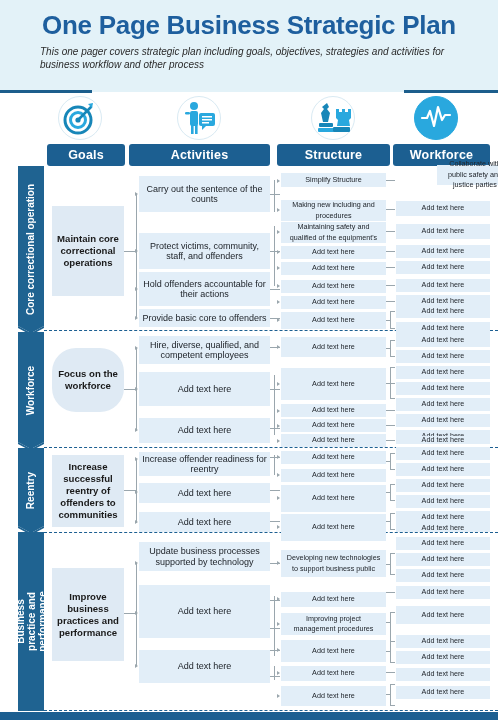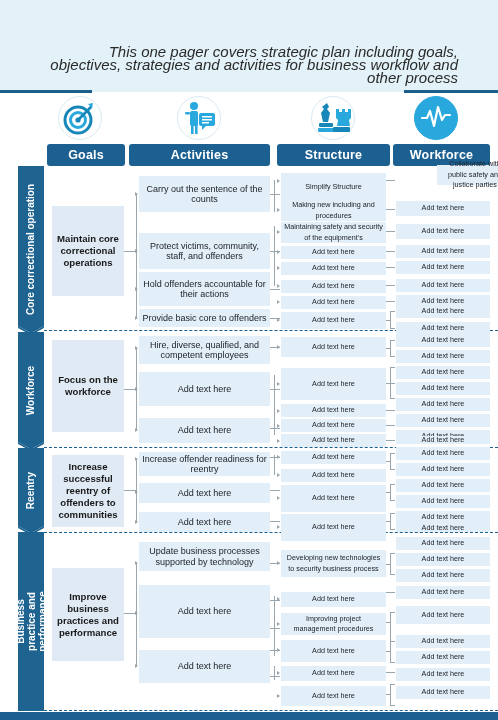--- a/index.html
+++ b/index.html
@@ -16,22 +16,22 @@
     background:#e3f2f8;
   }
   #title{
     position:absolute;left:0;top:10px;width:498px;
     text-align:center;
     font-size:26px;font-weight:bold;color:#1e5f9e;
     letter-spacing:-0.3px;
   }
   #subtitle{
     position:absolute;left:40px;top:45px;width:418px;
-    text-align:right;
-    font-size:15px;font-style:italic;color:#2a2a2a;
+    text-align:left;
+    font-size:10px;font-style:italic;color:#2a2a2a;
     line-height:13px;
   }
   .hdr-rule{
     position:absolute;top:90px;height:3px;background:#1c5e8c;
   }
   #hdr-rule-left{left:0;width:92px;}
   #hdr-rule-right{left:404px;width:94px;}
   
   #iconrow{position:absolute;left:0;top:96px;width:498px;height:48px;}
   .iconwrap{position:absolute;top:0;width:46px;height:46px;}
@@ -106,20 +106,21 @@
   
   #footer-bar{
     position:absolute;left:0;top:712px;width:498px;height:8px;
     background:#1c5f91;
   }
 </style>
 </head>
 <body>
 
 <div id="header">
+  <div id="title">One Page Business Strategic Plan</div>
   <div id="subtitle">This one pager covers strategic plan including goals, objectives, strategies and activities for business workflow  and other process</div>
   <div class="hdr-rule" id="hdr-rule-left"></div>
   <div class="hdr-rule" id="hdr-rule-right"></div>
 </div>
 
 <div id="iconrow">
 
   <div class="iconwrap" style="left:58px;">
     <div class="iconring"></div>
     <svg class="iconglyph" viewBox="0 0 44 44">
@@ -219,25 +220,25 @@
 <div class="cell obj" style="left:139px;top:309px;width:131px;height:18px;">Provide  basic core to offenders</div>
 <div class="arrow" style="left:135px;top:316px;"></div>
 
 <div class="conn h" style="left:270px;top:194px;width:10px;"></div>
 <div class="conn h" style="left:270px;top:251px;width:10px;"></div>
 <div class="conn h" style="left:270px;top:289px;width:10px;"></div>
 <div class="conn h" style="left:270px;top:318px;width:10px;"></div>
 <div class="conn v" style="left:274px;top:180px;height:32px;"></div>
 <div class="conn v" style="left:274px;top:226px;height:60px;"></div>
 
-<div class="cell str" style="left:281px;top:173px;width:105px;height:29px;">Simplify Structure</div>
+<div class="cell str" style="left:281px;top:173px;width:105px;height:14px;">Simplify Structure</div>
 <div class="arrow" style="left:277px;top:179px;"></div>
 <div class="cell str" style="left:281px;top:200px;width:105px;height:21px;">Making  new including and procedures</div>
 <div class="arrow" style="left:277px;top:208px;"></div>
-<div class="cell str" style="left:281px;top:222px;width:105px;height:21px;">Maintaining   safety and security of the equipment's</div>
+<div class="cell str" style="left:281px;top:222px;width:105px;height:21px;">Maintaining   safety and qualified of the equipment's</div>
 <div class="arrow" style="left:277px;top:230px;"></div>
 <div class="cell str" style="left:281px;top:246px;width:105px;height:13px;">Add text here</div>
 <div class="arrow" style="left:277px;top:250px;"></div>
 <div class="cell str" style="left:281px;top:262px;width:105px;height:13px;">Add text here</div>
 <div class="arrow" style="left:277px;top:266px;"></div>
 <div class="cell str" style="left:281px;top:280px;width:105px;height:13px;">Add text here</div>
 <div class="arrow" style="left:277px;top:284px;"></div>
 <div class="cell str" style="left:281px;top:296px;width:105px;height:13px;">Add text here</div>
 <div class="arrow" style="left:277px;top:300px;"></div>
 <div class="cell str" style="left:281px;top:312px;width:105px;height:17px;">Add text here</div>
@@ -258,21 +259,21 @@
 <div class="cell act" style="left:396px;top:165px;width:76px;height:20px;margin-left:41px;">Collaborate with public safety and justice parties</div>
 <div class="cell act" style="left:396px;top:201px;width:94px;height:15px;">Add text here</div>
 <div class="cell act" style="left:396px;top:224px;width:94px;height:15px;">Add text here</div>
 <div class="cell act" style="left:396px;top:245px;width:94px;height:13px;">Add text here</div>
 <div class="cell act" style="left:396px;top:261px;width:94px;height:13px;">Add text here</div>
 <div class="cell act" style="left:396px;top:279px;width:94px;height:13px;">Add text here</div>
 <div class="cell act" style="left:396px;top:295px;width:94px;height:13px;">Add text here</div>
 <div class="cell act" style="left:396px;top:305px;width:94px;height:13px;">Add text here</div>
 <div class="cell act" style="left:396px;top:322px;width:94px;height:13px;">Add text here</div>
 
-<div class="goalbox" style="left:52px;top:340px;width:72px;height:92px;">Focus on the workforce</div>
+<div class="goalbox" style="left:52px;top:348px;width:72px;height:64px;border-radius:24px;">Focus on the workforce</div>
 <div class="conn h" style="left:124px;top:389px;width:12px;"></div>
 <div class="conn v" style="left:136px;top:348px;height:83px;"></div>
 
 <div class="cell obj" style="left:139px;top:336px;width:131px;height:28px;">Hire, diverse, qualified, and competent employees</div>
 <div class="arrow" style="left:135px;top:346px;"></div>
 <div class="cell obj" style="left:139px;top:372px;width:131px;height:34px;">Add text here</div>
 <div class="arrow" style="left:135px;top:387px;"></div>
 <div class="cell obj" style="left:139px;top:418px;width:131px;height:25px;">Add text here</div>
 <div class="arrow" style="left:135px;top:428px;"></div>
 
@@ -371,21 +372,21 @@
 <div class="arrow" style="left:135px;top:664px;"></div>
 
 <div class="conn h" style="left:270px;top:563px;width:10px;"></div>
 <div class="conn h" style="left:270px;top:600px;width:10px;"></div>
 <div class="conn h" style="left:270px;top:628px;width:10px;"></div>
 <div class="conn h" style="left:270px;top:650px;width:10px;"></div>
 <div class="conn h" style="left:270px;top:676px;width:10px;"></div>
 <div class="conn v" style="left:274px;top:596px;height:60px;"></div>
 <div class="conn v" style="left:274px;top:666px;height:14px;"></div>
 
-<div class="cell str" style="left:281px;top:550px;width:105px;height:27px;">Developing new technologies to security business process</div>
+<div class="cell str" style="left:281px;top:550px;width:105px;height:27px;">Developing new technologies to support business public</div>
 <div class="arrow" style="left:277px;top:561px;"></div>
 <div class="cell str" style="left:281px;top:592px;width:105px;height:15px;">Add text here</div>
 <div class="arrow" style="left:277px;top:597px;"></div>
 <div class="cell str" style="left:281px;top:613px;width:105px;height:22px;">Improving project management procedures</div>
 <div class="arrow" style="left:277px;top:622px;"></div>
 <div class="cell str" style="left:281px;top:640px;width:105px;height:22px;">Add text here</div>
 <div class="arrow" style="left:277px;top:648px;"></div>
 <div class="cell str" style="left:281px;top:666px;width:105px;height:15px;">Add text here</div>
 <div class="arrow" style="left:277px;top:671px;"></div>
 <div class="cell str" style="left:281px;top:686px;width:105px;height:20px;">Add text here</div>

